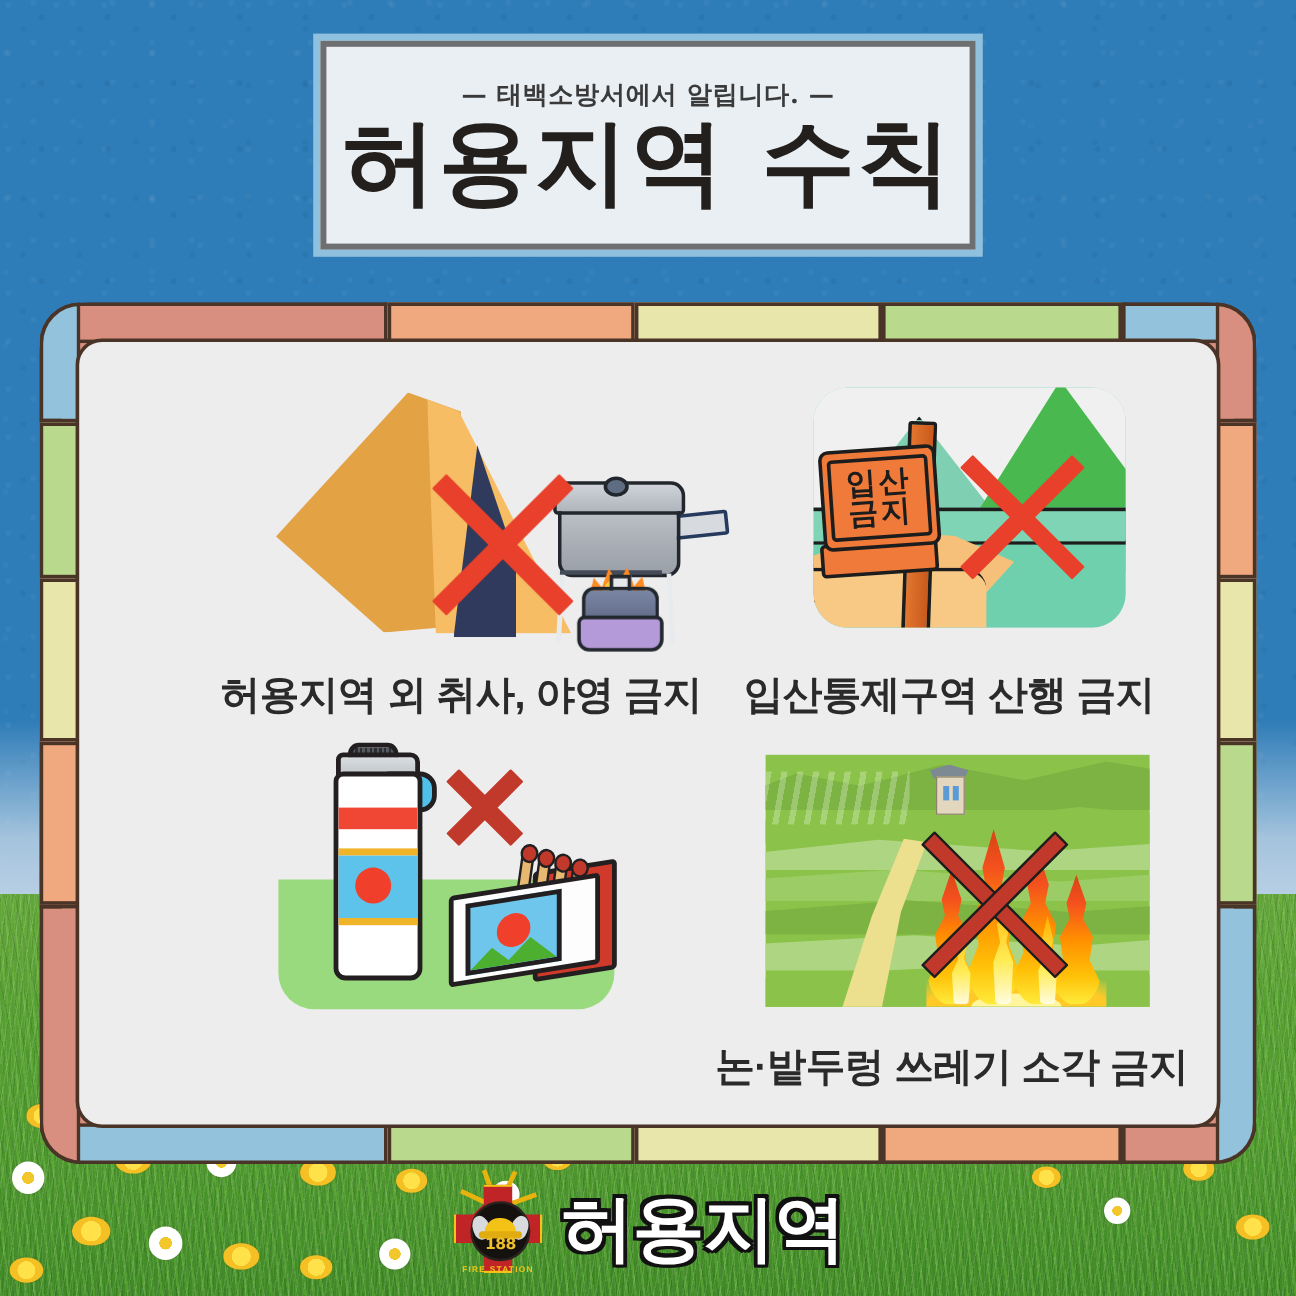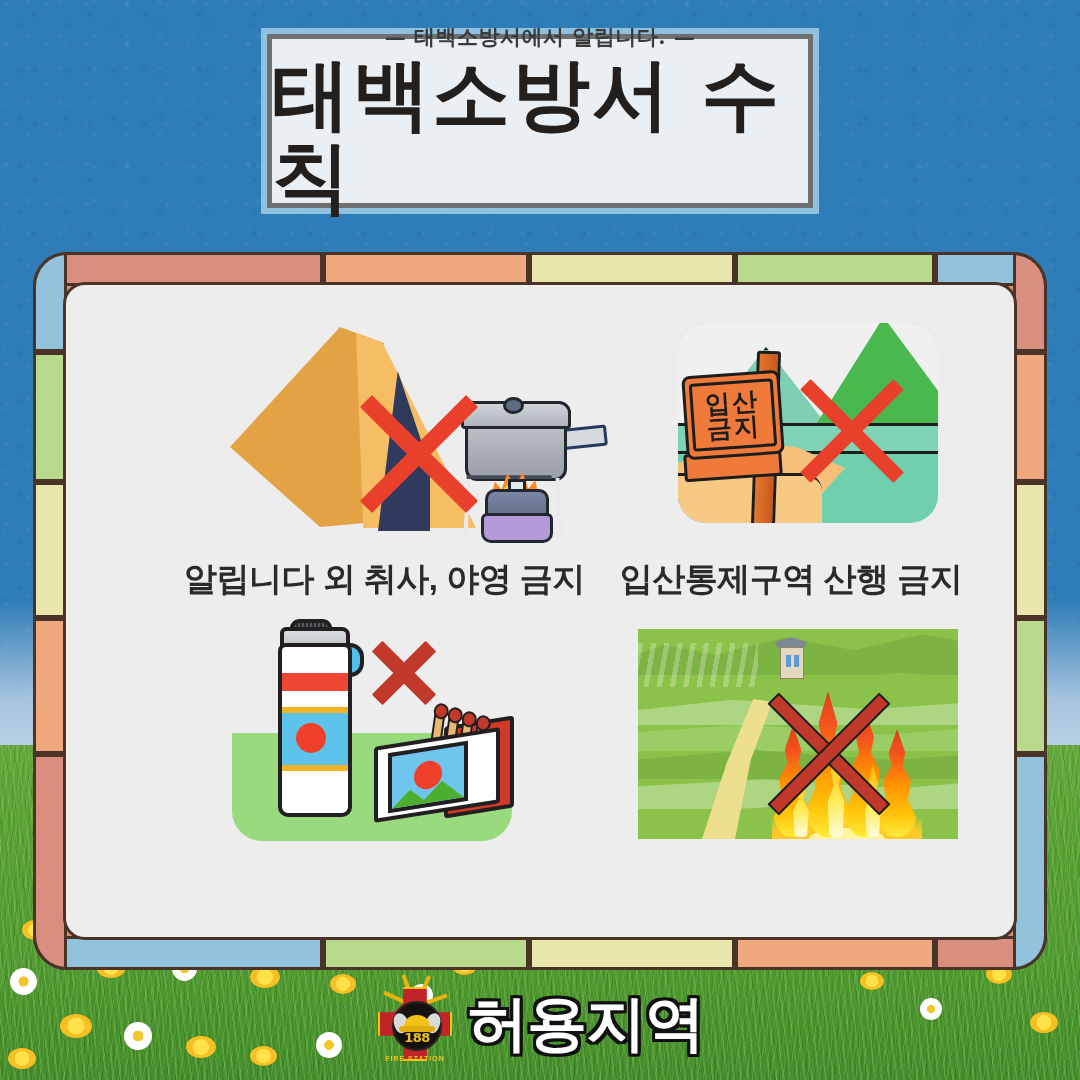--- a/index.html
+++ b/index.html
@@ -460,21 +460,21 @@
     <span class="fl fl-d" style="left:8px;   top:288px; width:28px; height:21px;"></span>
     <span class="fl fl-d" style="left:860px; top:212px; width:24px; height:18px;"></span>
     <span class="fl fl-w" style="left:920px; top:238px; width:22px; height:22px;"></span>
     <span class="fl fl-d" style="left:986px; top:204px; width:26px; height:20px;"></span>
     <span class="fl fl-d" style="left:1030px;top:252px; width:28px; height:21px;"></span>
   </div>
 
   <div class="title-banner">
     <div class="title-banner-inner">
       <div class="title-kicker">— 태백소방서에서 알립니다. —</div>
-      <div class="title-main">태백소방서 수칙</div>
+      <div class="title-main">허용지역 수칙</div>
     </div>
   </div>
 
   <div class="frame">
     <div class="frame-base"></div>
 
     <div class="seg seg-top" style="left:0;     width:290px; background:#d98f80; border-radius:42px 0 0 0;"></div>
     <div class="seg seg-top" style="left:290px; width:206px; background:#f0a87e;"></div>
     <div class="seg seg-top" style="left:496px; width:206px; background:#e8e6ab;"></div>
     <div class="seg seg-top" style="left:702px; width:200px; background:#b9d98c;"></div>
@@ -516,21 +516,21 @@
             <div class="canister-stem"></div>
             <div class="canister"></div>
             <div class="canister-base"></div>
           </div>
 
           <div class="xmark" style="left:138px; top:60px; width:150px; height:150px;">
             <i style="width:150px; height:17px; background:#e8402a;"></i>
             <i style="width:150px; height:17px; background:#e8402a;"></i>
           </div>
         </div>
-        <div class="cell-caption" style="top:248px;">알립니다 외 취사, 야영 금지</div>
+        <div class="cell-caption" style="top:248px;">허용지역 외 취사, 야영 금지</div>
       </div>
 
       <div class="cell" style="left:530px; top:24px; width:390px; height:300px;">
         <div class="art" style="left:82px; top:14px; width:270px; height:210px;">
           <div class="scene2">
             <div class="m2-sky"></div>
             <div class="m2-hill-back"></div>
             <div class="m2-hill-front"></div>
             <div class="m2-field-mid"></div>
             <div class="m2-field-low"></div>
@@ -620,20 +620,21 @@
               <div class="flame-core" style="left:54px; width:32px; height:92px;"></div>
               <div class="flame-core" style="left:92px; width:30px; height:74px;"></div>
             </div>
 
             <div class="xmark" style="left:112px; top:46px; width:158px; height:158px;">
               <i style="width:158px; height:16px; background:#c0392b; border:2px solid #1d1d1d; box-sizing:border-box;"></i>
               <i style="width:158px; height:16px; background:#c0392b; border:2px solid #1d1d1d; box-sizing:border-box;"></i>
             </div>
           </div>
         </div>
+        <div class="cell-caption" style="top:248px;">논·밭두렁 쓰레기 소각 금지</div>
       </div>
 
     </div>
   </div>
 
   <div class="footer">
     <div class="emblem">
       <span class="em-ray" style="transform:translate(-50%,-50%) rotate(20deg);"></span>
       <span class="em-ray" style="transform:translate(-50%,-50%) rotate(70deg);"></span>
       <span class="em-ray" style="transform:translate(-50%,-50%) rotate(115deg);"></span>

